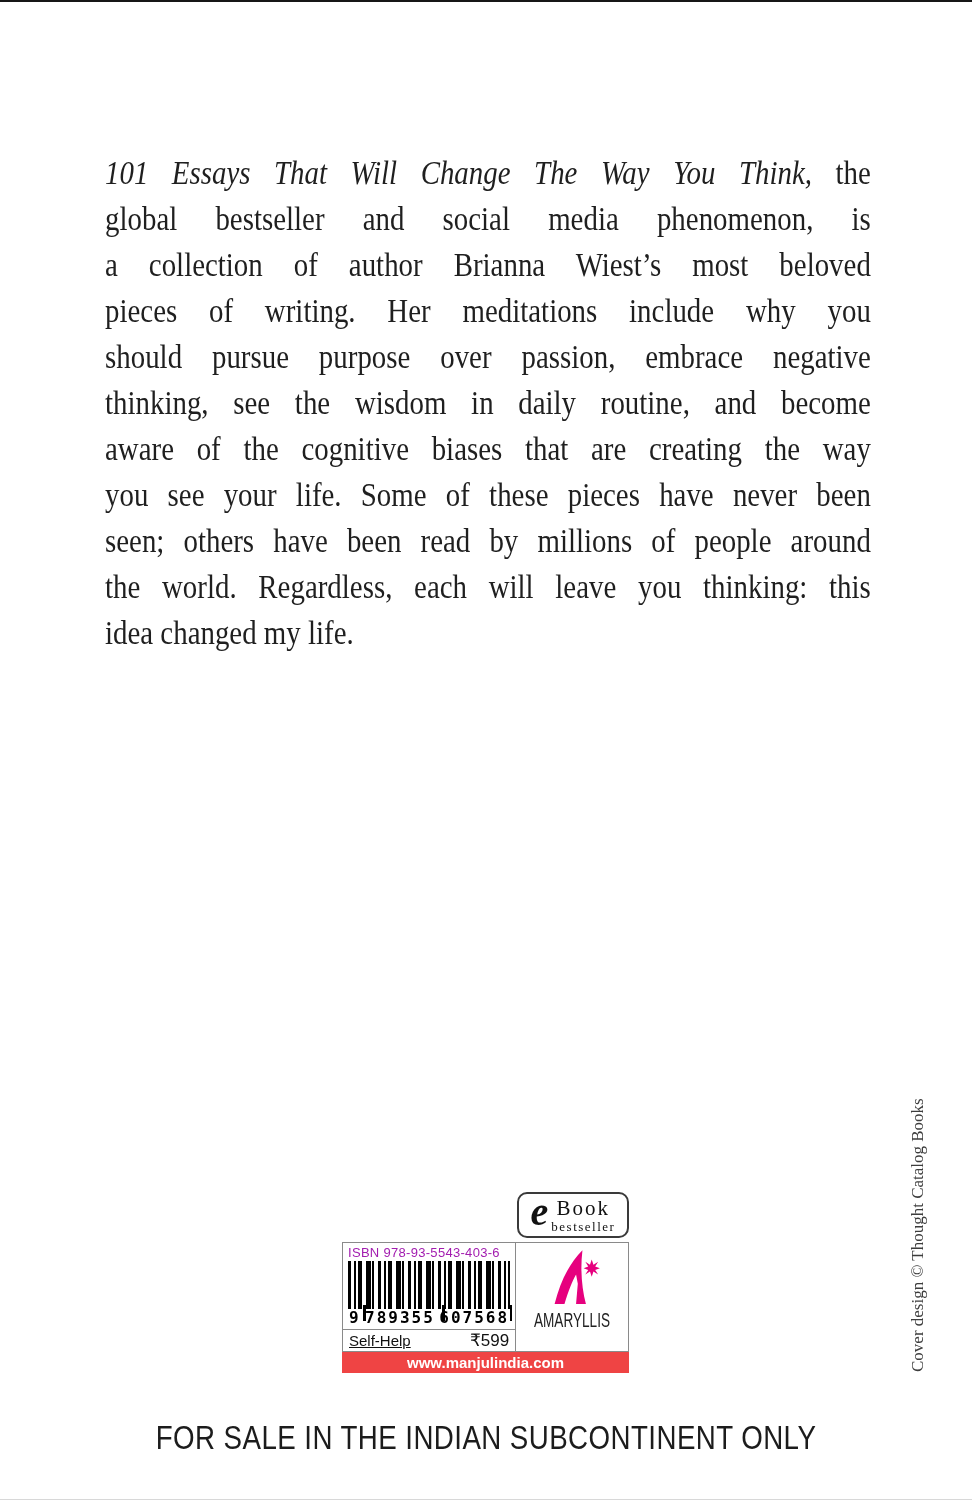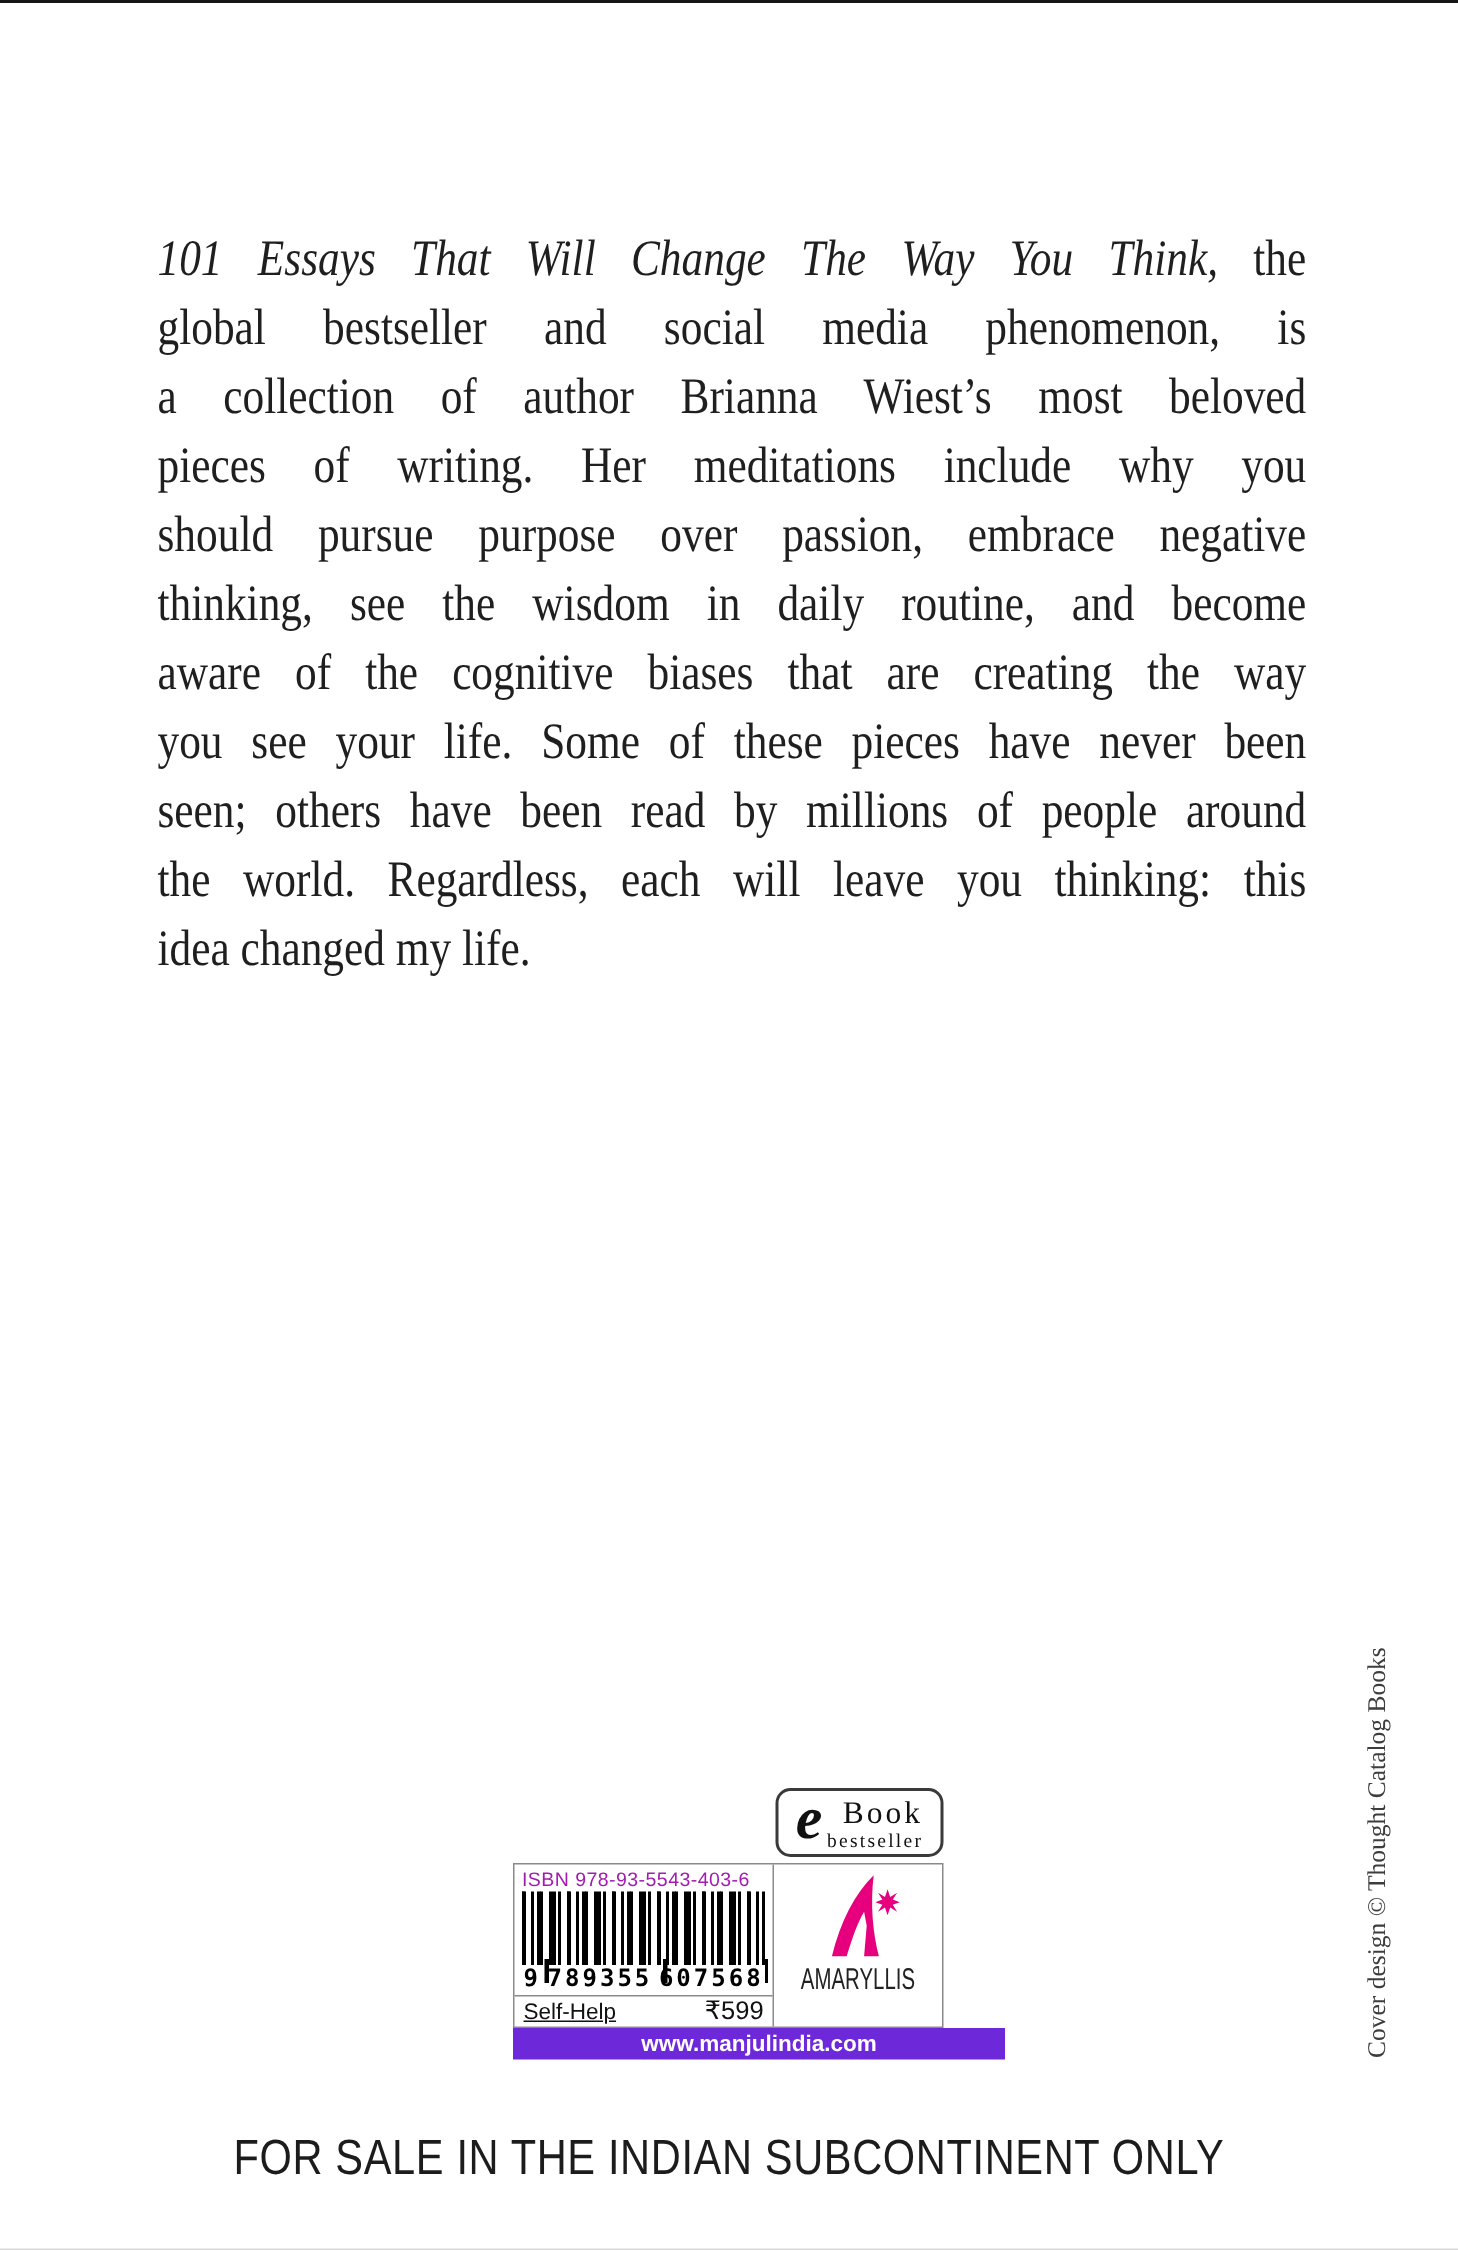--- a/index.html
+++ b/index.html
@@ -33,21 +33,21 @@
     border:2.5px solid #3a3a3a;border-radius:10px;
     background:#fff;
     display:flex;align-items:center;justify-content:center;
     box-sizing:border-box;
   }
   .ebook-e{
     font-style:italic;font-weight:bold;font-size:40px;line-height:1;
     font-family:"Liberation Serif",serif;color:#111;
     margin:-6px 3px 0 0;
   }
-  .ebook-text{display:flex;flex-direction:column;align-items:flex-end;line-height:1;}
+  .ebook-text{display:flex;flex-direction:column;align-items:center;line-height:1;}
   .ebook-book{font-size:21px;letter-spacing:2px;color:#111;}
   .ebook-available{font-size:13px;letter-spacing:1.5px;color:#111;margin-top:1px;}
 
   
   .barcode-block{
     position:absolute;left:342px;top:1242px;
     width:287px;height:110px;
     border:1.5px solid #8a8a8a;background:#fff;
     box-sizing:border-box;display:flex;
   }
@@ -93,22 +93,22 @@
   }
   .amaryllis-label{
     font-family:"Liberation Sans",sans-serif;
     font-size:20px;color:#222;letter-spacing:0;
     transform:scaleX(0.68);transform-origin:center;
     margin-top:1px;white-space:nowrap;
   }
 
   
   .site-bar{
-    position:absolute;left:342px;top:1352px;width:328px;height:21px;
-    background:#6d28d9;color:#fff;
+    position:absolute;left:342px;top:1352px;width:287px;height:21px;
+    background:#ef4444;color:#fff;
     display:flex;align-items:center;justify-content:center;
     font-family:"Liberation Sans",sans-serif;font-weight:bold;font-size:15px;
   }
 
   
   .credit-vertical{
     position:absolute;left:783px;top:1225px;width:272px;height:22px;
     transform:rotate(-90deg);transform-origin:center;
     text-align:center;font-size:17px;color:#3d3d3d;white-space:nowrap;
   }

